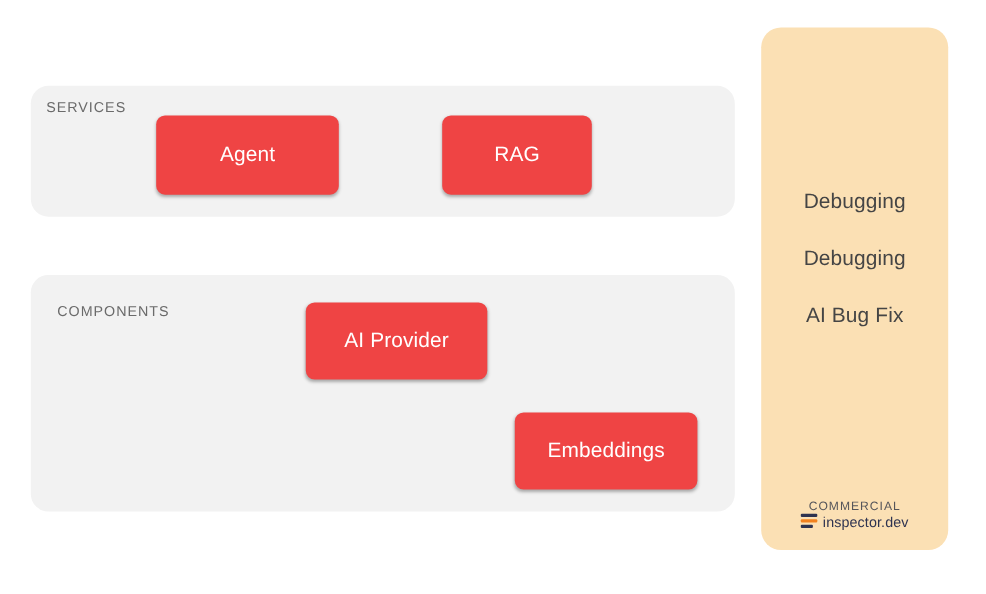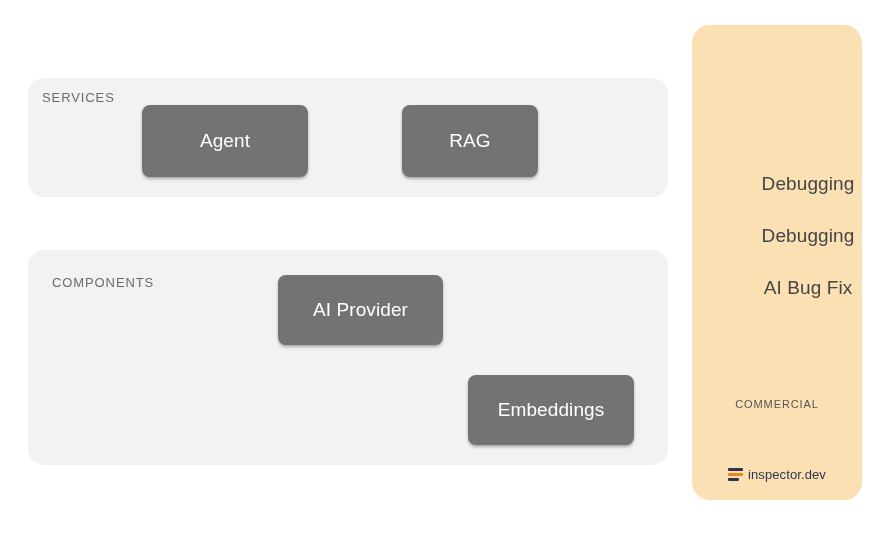--- a/index.html
+++ b/index.html
@@ -52,21 +52,21 @@
     text-transform: uppercase;
     white-space: nowrap;
     font-family: "Liberation Sans", sans-serif;
   }
   #services-label { left: 14px; top: 12px; }
   #components-label { left: 24px; top: 25px; }
 
   
   .node-box {
     position: absolute;
-    background: #737373;
+    background: #ef4444;
     border-radius: 8px;
     display: flex;
     align-items: center;
     justify-content: center;
     color: #ffffff;
     font-size: 19px;
     letter-spacing: 0.1px;
     box-shadow: 0 2px 3px rgba(0, 0, 0, 0.30);
     box-sizing: border-box;
     white-space: nowrap;
@@ -99,52 +99,49 @@
 
   #commercial-features {
     position: absolute;
     left: 0;
     top: 148px;
     width: 170px;
     display: flex;
     flex-direction: column;
     align-items: center;
     gap: 30px;
-    padding-left: 31px;
   }
   .feature-item {
     font-size: 19px;
     color: #454545;
     white-space: nowrap;
     letter-spacing: 0.1px;
     font-family: "Liberation Sans", sans-serif;
   }
 
   #commercial-footer {
     position: absolute;
     left: 0;
     bottom: 18px;
     width: 170px;
     display: flex;
     flex-direction: column;
     align-items: center;
-    gap: 36px;
   }
   #commercial-label {
     font-size: 11px;
     letter-spacing: 0.9px;
     color: #55555a;
     text-transform: uppercase;
     white-space: nowrap;
     font-family: "Liberation Sans", sans-serif;
   }
   #brand-logo {
-    margin-top: 21px;
-    display: flex;
-    align-items: center;
+    display: flex;
+    align-items: flex-start;
     gap: 5px;
   }
   #brand-mark {
     display: flex;
     flex-direction: column;
     justify-content: center;
     gap: 2px;
     width: 15px;
   }
   #brand-mark .bar {

